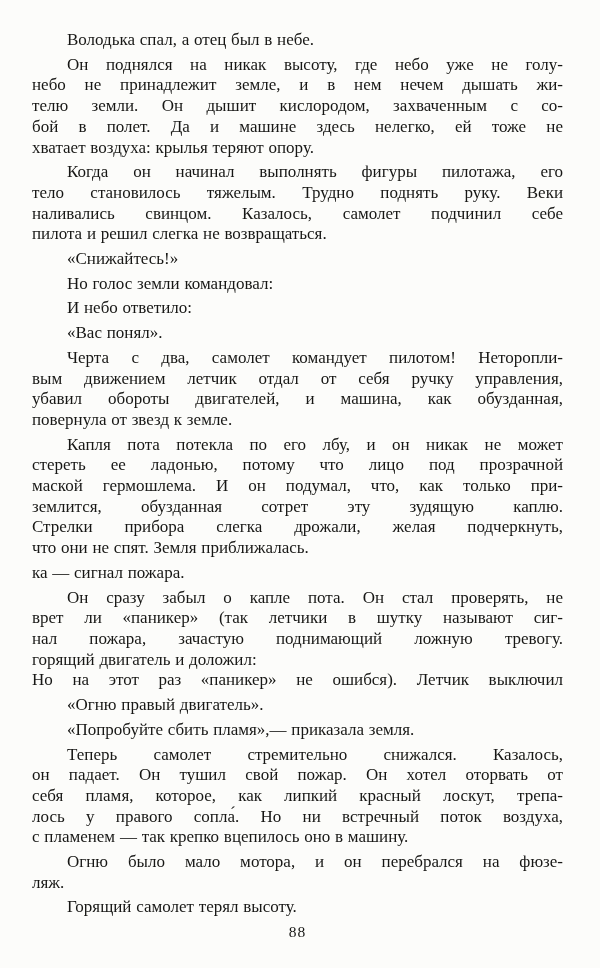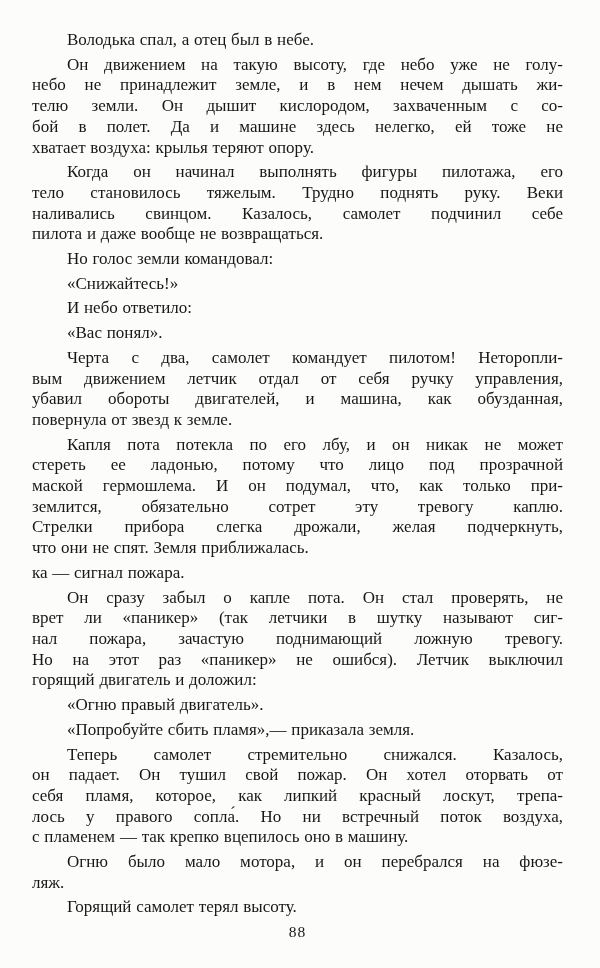--- a/index.html
+++ b/index.html
@@ -48,67 +48,67 @@
 </style>
 </head>
 <body style="background: rgb(252, 252, 250); color: rgb(23, 23, 21);">
 
 <div class="page">
   <div class="text-block">
       <div class="para">
         <div class="line first last">Володька спал, а отец был в небе.</div>
       </div>
       <div class="para">
-        <div class="line first">Он движением на такую высоту, где небо уже не голу-</div>
+        <div class="line first">Он поднялся на никак высоту, где небо уже не голу-</div>
         <div class="line">небо не принадлежит земле, и в нем нечем дышать жи-</div>
         <div class="line">телю земли. Он дышит кислородом, захваченным с со-</div>
         <div class="line">бой в полет. Да и машине здесь нелегко, ей тоже не</div>
         <div class="line last">хватает воздуха: крылья теряют опору.</div>
       </div>
       <div class="para">
         <div class="line first">Когда он начинал выполнять фигуры пилотажа, его</div>
         <div class="line">тело становилось тяжелым. Трудно поднять руку. Веки</div>
         <div class="line">наливались свинцом. Казалось, самолет подчинил себе</div>
-        <div class="line last">пилота и даже вообще не возвращаться.</div>
+        <div class="line last">пилота и решил слегка не возвращаться.</div>
+      </div>
+      <div class="para">
+        <div class="line first last">«Снижайтесь!»</div>
       </div>
       <div class="para">
         <div class="line first last">Но голос земли командовал:</div>
-      </div>
-      <div class="para">
-        <div class="line first last">«Снижайтесь!»</div>
       </div>
       <div class="para">
         <div class="line first last">И небо ответило:</div>
       </div>
       <div class="para">
         <div class="line first last">«Вас понял».</div>
       </div>
       <div class="para">
         <div class="line first">Черта с два, самолет командует пилотом! Неторопли-</div>
         <div class="line">вым движением летчик отдал от себя ручку управления,</div>
         <div class="line">убавил обороты двигателей, и машина, как обузданная,</div>
         <div class="line last">повернула от звезд к земле.</div>
       </div>
       <div class="para">
         <div class="line first">Капля пота потекла по его лбу, и он никак не может</div>
         <div class="line">стереть ее ладонью, потому что лицо под прозрачной</div>
         <div class="line">маской гермошлема. И он подумал, что, как только при-</div>
-        <div class="line">землится, обязательно сотрет эту тревогу каплю.</div>
+        <div class="line">землится, обузданная сотрет эту зудящую каплю.</div>
         <div class="line">Стрелки прибора слегка дрожали, желая подчеркнуть,</div>
         <div class="line last">что они не спят. Земля приближалась.</div>
       </div>
       <div class="para">
         <div class="line last">ка — сигнал пожара.</div>
       </div>
       <div class="para">
         <div class="line first">Он сразу забыл о капле пота. Он стал проверять, не</div>
         <div class="line">врет ли «паникер» (так летчики в шутку называют сиг-</div>
         <div class="line">нал пожара, зачастую поднимающий ложную тревогу.</div>
+        <div class="line last">горящий двигатель и доложил:</div>
         <div class="line">Но на этот раз «паникер» не ошибся). Летчик выключил</div>
-        <div class="line last">горящий двигатель и доложил:</div>
       </div>
       <div class="para">
         <div class="line first last">«Огню правый двигатель».</div>
       </div>
       <div class="para">
         <div class="line first last">«Попробуйте сбить пламя»,— приказала земля.</div>
       </div>
       <div class="para">
         <div class="line first">Теперь самолет стремительно снижался. Казалось,</div>
         <div class="line">он падает. Он тушил свой пожар. Он хотел оторвать от</div>

